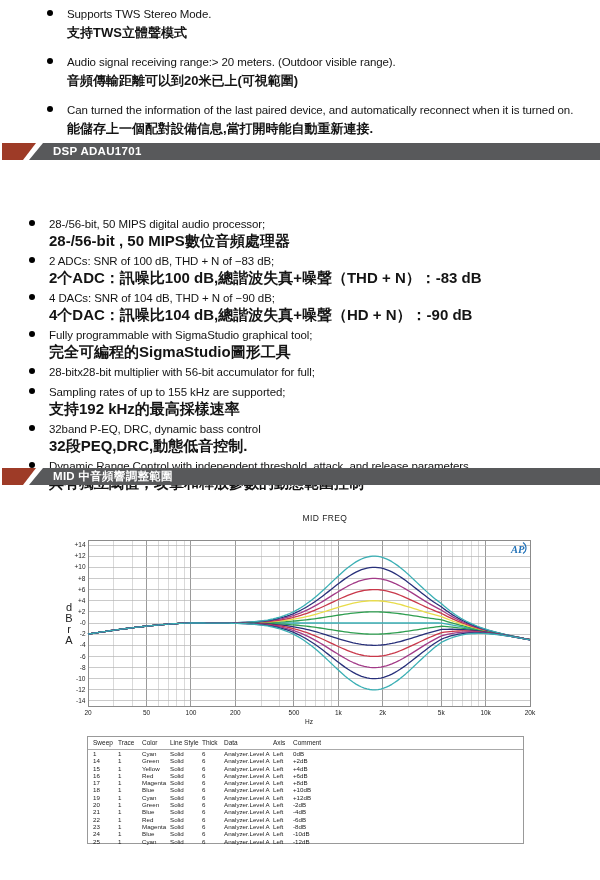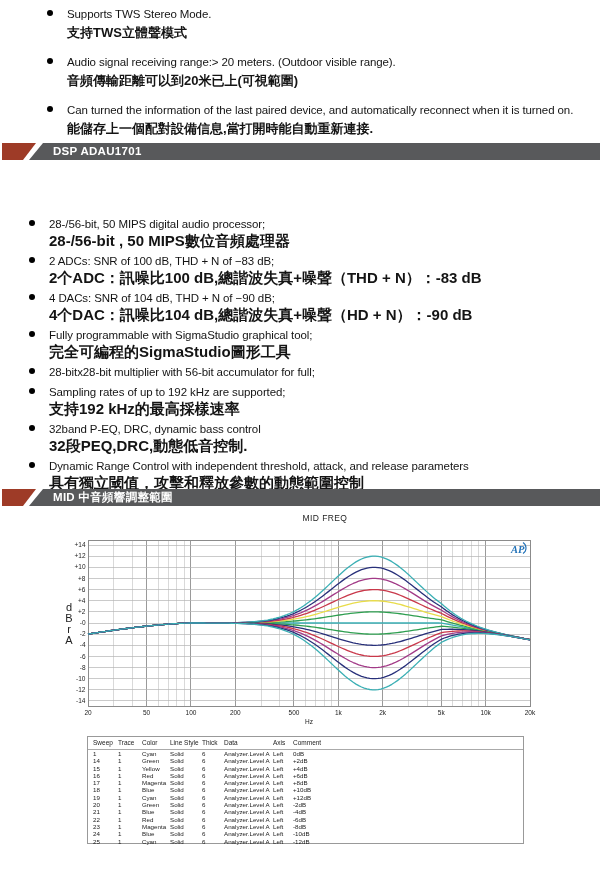--- a/index.html
+++ b/index.html
@@ -88,37 +88,37 @@
         <span class="dot"></span>
         <div class="en">Fully programmable with SigmaStudio graphical tool;</div>
         <div class="zh">完全可編程的SigmaStudio圖形工具</div>
       </li>
       <li class="bullet">
         <span class="dot"></span>
         <div class="en">28-bitx28-bit multiplier with 56-bit accumulator for full;</div>
       </li>
       <li class="bullet">
         <span class="dot"></span>
-        <div class="en">Sampling rates of up to 192 kHz are supported;</div>
+        <div class="en">Sampling rates of up to 155 kHz are supported;</div>
         <div class="zh">支持192 kHz的最高採樣速率</div>
       </li>
       <li class="bullet">
         <span class="dot"></span>
         <div class="en">32band P-EQ, DRC, dynamic bass control</div>
         <div class="zh">32段PEQ,DRC,動態低音控制.</div>
       </li>
       <li class="bullet">
         <span class="dot"></span>
         <div class="en">Dynamic Range Control with independent threshold, attack, and release parameters</div>
         <div class="zh">具有獨立閾值，攻擊和釋放參數的動態範圍控制</div>
       </li>
     </ul>
 </div>
 
-<div class="section-header" style="top:489px;">
+<div class="section-header" style="top:468px;">
   <div class="sh-red"></div>
   <div class="sh-bar">MID 中音頻響調整範圍</div>
 </div>
 
 <div class="abs" id="chart-title">MID FREQ</div>
 <div class="abs" id="ylabel-stack">
     <div>d</div>
     <div>B</div>
     <div>r</div>
     <div>A</div>

